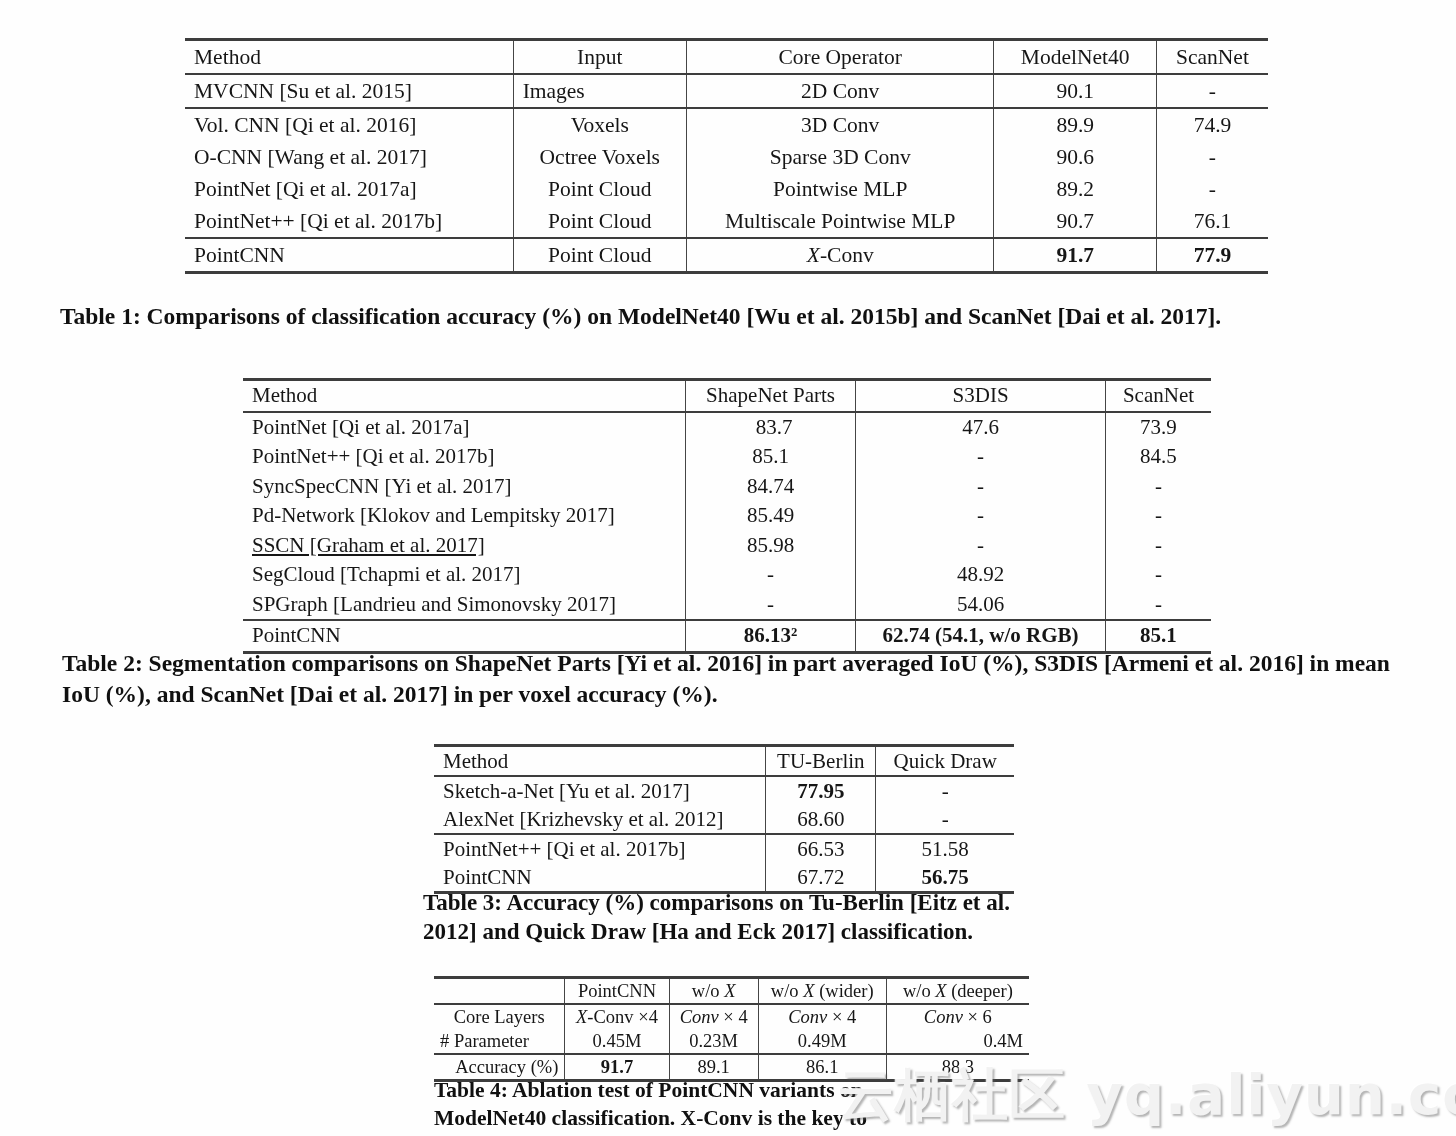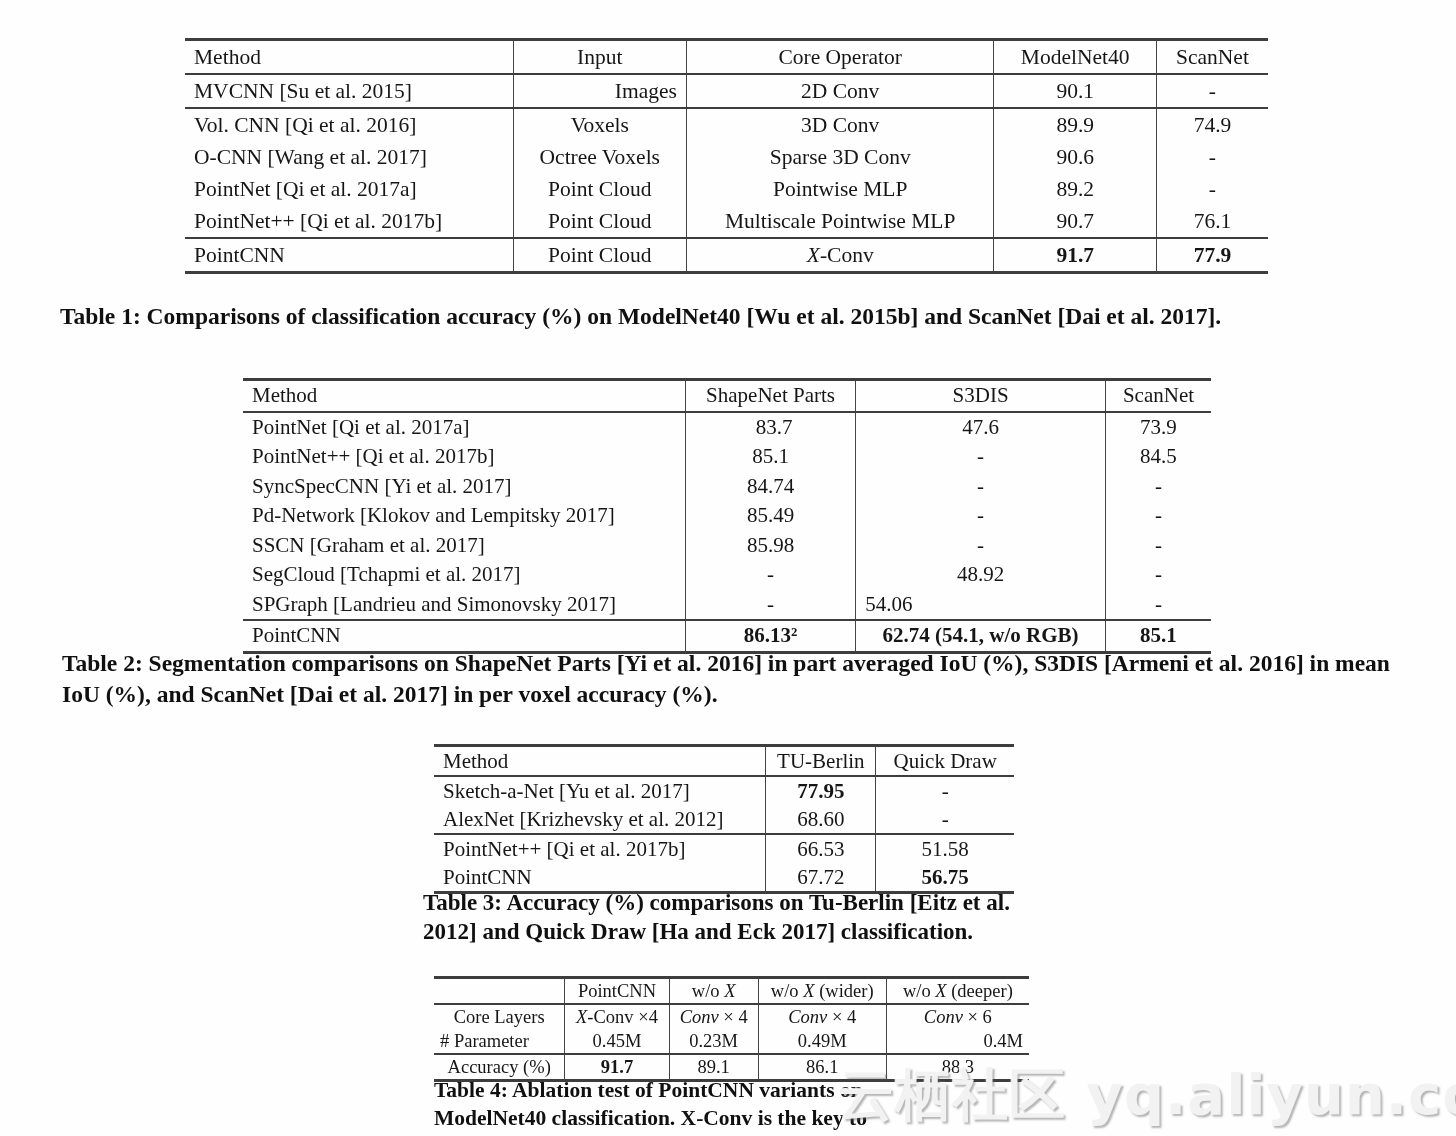--- a/index.html
+++ b/index.html
@@ -86,21 +86,21 @@
           <th style="text-align: left;"><span>Method</span></th>
           <th style="text-align: center;"><span>Input</span></th>
           <th style="text-align: center;"><span>Core Operator</span></th>
           <th style="text-align: center;"><span>ModelNet40</span></th>
           <th style="text-align: center;"><span>ScanNet</span></th>
         </tr>
       </thead>
       <tbody class="group">
         <tr>
           <td style="text-align: left;"><span>MVCNN [Su et al. 2015]</span></td>
-          <td style="text-align: right;"><span>Images</span></td>
+          <td style="text-align: left;"><span>Images</span></td>
           <td style="text-align: center;"><span>2D Conv</span></td>
           <td style="text-align: center;"><span>90.1</span></td>
           <td style="text-align: center;"><span>-</span></td>
         </tr>
       </tbody>
       <tbody class="group">
         <tr>
           <td style="text-align: left;"><span>Vol. CNN [Qi et al. 2016]</span></td>
           <td style="text-align: center;"><span>Voxels</span></td>
           <td style="text-align: center;"><span>3D Conv</span></td>
@@ -177,35 +177,35 @@
           <td style="text-align: center;"><span>-</span></td>
           <td style="text-align: center;"><span>-</span></td>
         </tr>
         <tr>
           <td style="text-align: left;"><span>Pd-Network [Klokov and Lempitsky 2017]</span></td>
           <td style="text-align: center;"><span>85.49</span></td>
           <td style="text-align: center;"><span>-</span></td>
           <td style="text-align: center;"><span>-</span></td>
         </tr>
         <tr>
-          <td style="text-align: left;"><span>SSCN [Graham et al. 2017]</span></td>
+          <td style="text-align: left; text-decoration: underline;"><span>SSCN [Graham et al. 2017]</span></td>
           <td style="text-align: center;"><span>85.98</span></td>
           <td style="text-align: center;"><span>-</span></td>
           <td style="text-align: center;"><span>-</span></td>
         </tr>
         <tr>
           <td style="text-align: left;"><span>SegCloud [Tchapmi et al. 2017]</span></td>
           <td style="text-align: center;"><span>-</span></td>
           <td style="text-align: center;"><span>48.92</span></td>
           <td style="text-align: center;"><span>-</span></td>
         </tr>
         <tr>
           <td style="text-align: left;"><span>SPGraph [Landrieu and Simonovsky 2017]</span></td>
           <td style="text-align: center;"><span>-</span></td>
-          <td style=""><span>54.06</span></td>
+          <td style="text-align: center;"><span>54.06</span></td>
           <td style="text-align: center;"><span>-</span></td>
         </tr>
       </tbody>
       <tbody class="group">
         <tr>
           <td style="text-align: left;"><span>PointCNN</span></td>
           <td style="text-align: center;"><span class="b">86.13²</span></td>
           <td style="text-align: center;"><span class="b">62.74 (54.1, w/o RGB)</span></td>
           <td style="text-align: center;"><span class="b">85.1</span></td>
         </tr>
@@ -285,21 +285,21 @@
         <tr>
           <td style="text-align: left;"><span># Parameter</span></td>
           <td style="text-align: center;"><span>0.45M</span></td>
           <td style="text-align: center;"><span>0.23M</span></td>
           <td style="text-align: center;"><span>0.49M</span></td>
           <td style="text-align: right;"><span>0.4M</span></td>
         </tr>
       </tbody>
       <tbody class="group">
         <tr>
-          <td style="text-align: center;"><span>Accuracy (%)</span></td>
+          <td style="text-align: right;"><span>Accuracy (%)</span></td>
           <td style="text-align: center;"><span class="b">91.7</span></td>
           <td style="text-align: center;"><span>89.1</span></td>
           <td style="text-align: center;"><span>86.1</span></td>
           <td style="text-align: center;"><span>88.3</span></td>
         </tr>
       </tbody>
     </table>
 </div>
 <p class="caption" id="cap4">Table 4: Ablation test of PointCNN variants on ModelNet40 classification. X-Conv is the key to PointCNN performance.</p>
 

